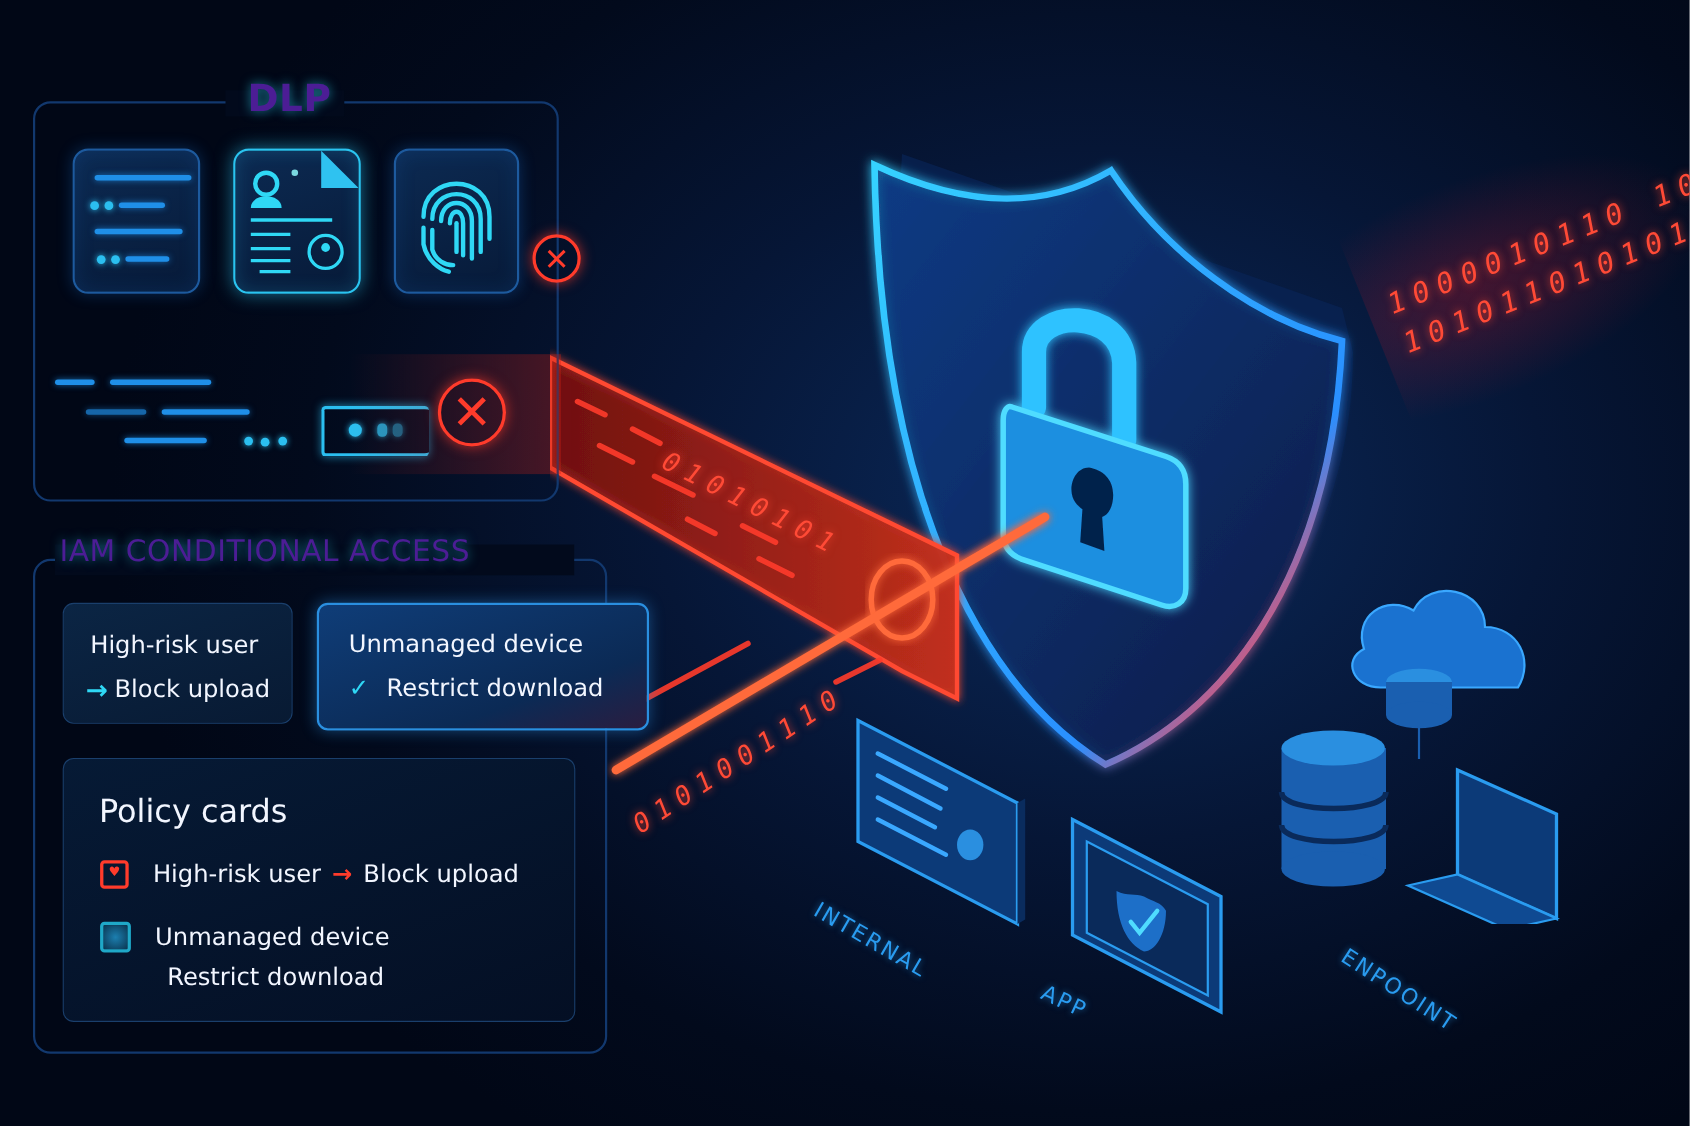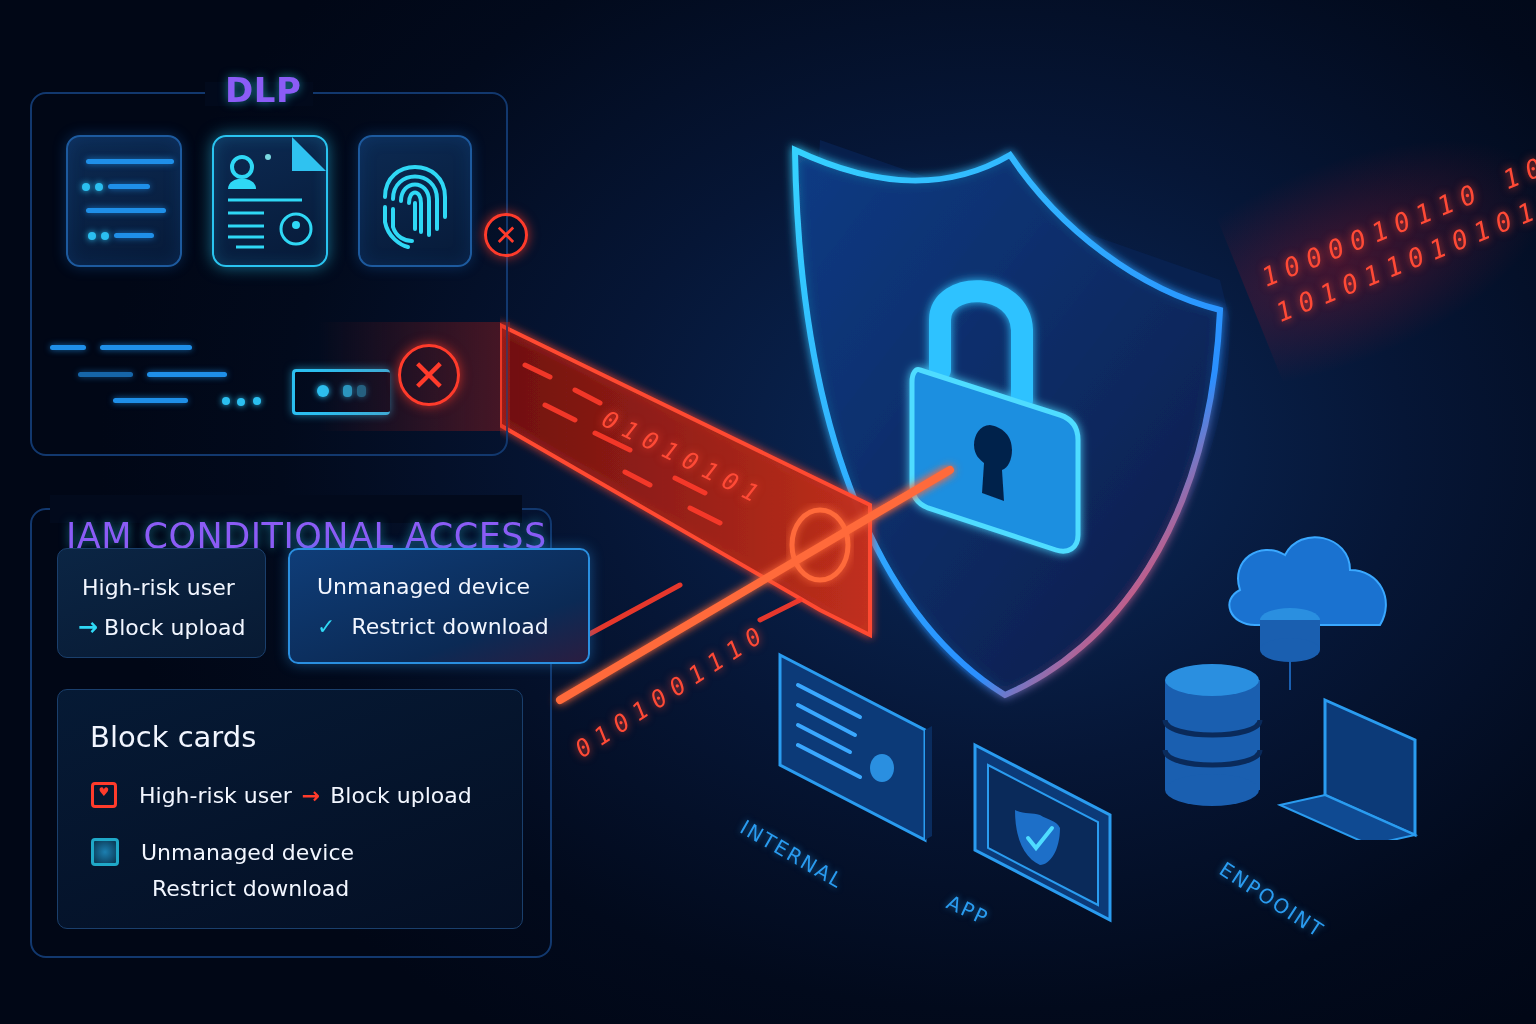--- a/index.html
+++ b/index.html
@@ -6,21 +6,21 @@
   body {
     width:1536px; height:1024px; overflow:hidden; position:relative;
     background: radial-gradient(ellipse 900px 700px at 1000px 450px, #0b2a5c 0%, #061636 45%, #020a1c 80%, #010716 100%);
     font-family: "DejaVu Sans", "Liberation Sans", sans-serif;
     color:#fff;
   }
   .abs { position:absolute; }
   
   .panel { position:absolute; border:2px solid #12386e; border-radius:16px; }
   .legend-title {
-    position:absolute; background:transparent; color:#8b5cf6;
+    position:absolute; background:transparent; color:#4c1d95;
     font-weight:600; letter-spacing:0.5px;
     text-shadow:0 0 10px rgba(47,216,245,0.55);
   }
   .title-mask { position:absolute; background:#020a1c; }
   .tile {
     position:absolute; border:2px solid #1d5a9e; border-radius:14px;
     background:linear-gradient(160deg,#0c2a52,#071a38);
     box-shadow:0 0 14px rgba(30,140,255,0.25), inset 0 0 18px rgba(30,120,220,0.15);
   }
   .tile.bright { border-color:#2ac4f0; box-shadow:0 0 16px rgba(42,196,240,0.55), inset 0 0 16px rgba(42,196,240,0.2); }
@@ -223,39 +223,39 @@
     <div class="dot" style="left:22px;top:13px;width:12px;height:12px;"></div>
     <div class="dot" style="left:48px;top:13px;width:9px;height:12px;border-radius:4px;opacity:0.8"></div>
     <div class="dot" style="left:62px;top:13px;width:9px;height:12px;border-radius:4px;opacity:0.5"></div>
   </div>
   <div class="abs" style="left:30px;top:322px;width:480px;height:106px;border-top:3px solid transparent;background:linear-gradient(90deg,rgba(0,0,0,0) 60%,rgba(200,30,20,0.35));"></div>
 </div>
 <div class="xcircle" style="left:398px;top:344px;width:56px;height:56px;font-size:44px;">✕</div>
 
 <div class="panel" style="left:30px;top:508px;width:518px;height:446px;"></div>
 <div class="title-mask" style="left:50px;top:495px;width:472px;height:28px;"></div>
-<div class="legend-title" style="left:66px;top:486px;font-size:35px;font-weight:500;margin-top:30px;">IAM CONDITIONAL ACCESS</div>
+<div class="legend-title" style="left:54px;top:486px;font-size:27px;font-weight:500;">IAM CONDITIONAL ACCESS</div>
 
 <div class="iam-card" style="left:57px;top:548px;width:207px;height:108px;">
   <div style="position:absolute;left:24px;top:26px;">High-risk user</div>
   <div class="row" style="position:absolute;left:20px;top:64px;gap:6px;">
     <span style="color:#2fd8f5;font-weight:bold;font-size:24px;">→</span>
     <span>Block upload</span>
   </div>
 </div>
 <div class="iam-card hl" style="left:288px;top:548px;width:298px;height:112px;">
   <div style="position:absolute;left:27px;top:24px;">Unmanaged device</div>
   <div class="row" style="position:absolute;left:27px;top:64px;gap:16px;">
     <span style="color:#2fd8f5;font-weight:bold;">✓</span>
     <span>Restrict download</span>
   </div>
 </div>
 
 <div class="iam-card" style="left:57px;top:689px;width:464px;height:238px;background:linear-gradient(160deg,#061a35,#040f24);">
-  <div style="position:absolute;left:32px;top:30px;font-size:29px;">Block cards</div>
+  <div style="position:absolute;left:32px;top:30px;font-size:29px;">Policy cards</div>
 
   <div class="row" style="position:absolute;left:33px;top:92px;gap:22px;">
     <span style="width:26px;height:26px;border:3px solid #ff3b2b;border-radius:4px;box-sizing:border-box;display:flex;align-items:flex-start;justify-content:center;color:#ff3b2b;font-size:12px;line-height:14px;">♥</span>
     <span>High-risk user</span>
     <span style="color:#ff3b2b;font-weight:bold;margin-left:-12px;margin-right:-12px;">→</span>
     <span>Block upload</span>
   </div>
 
   <div style="position:absolute;left:33px;top:148px;">
     <div class="row" style="gap:22px;">

